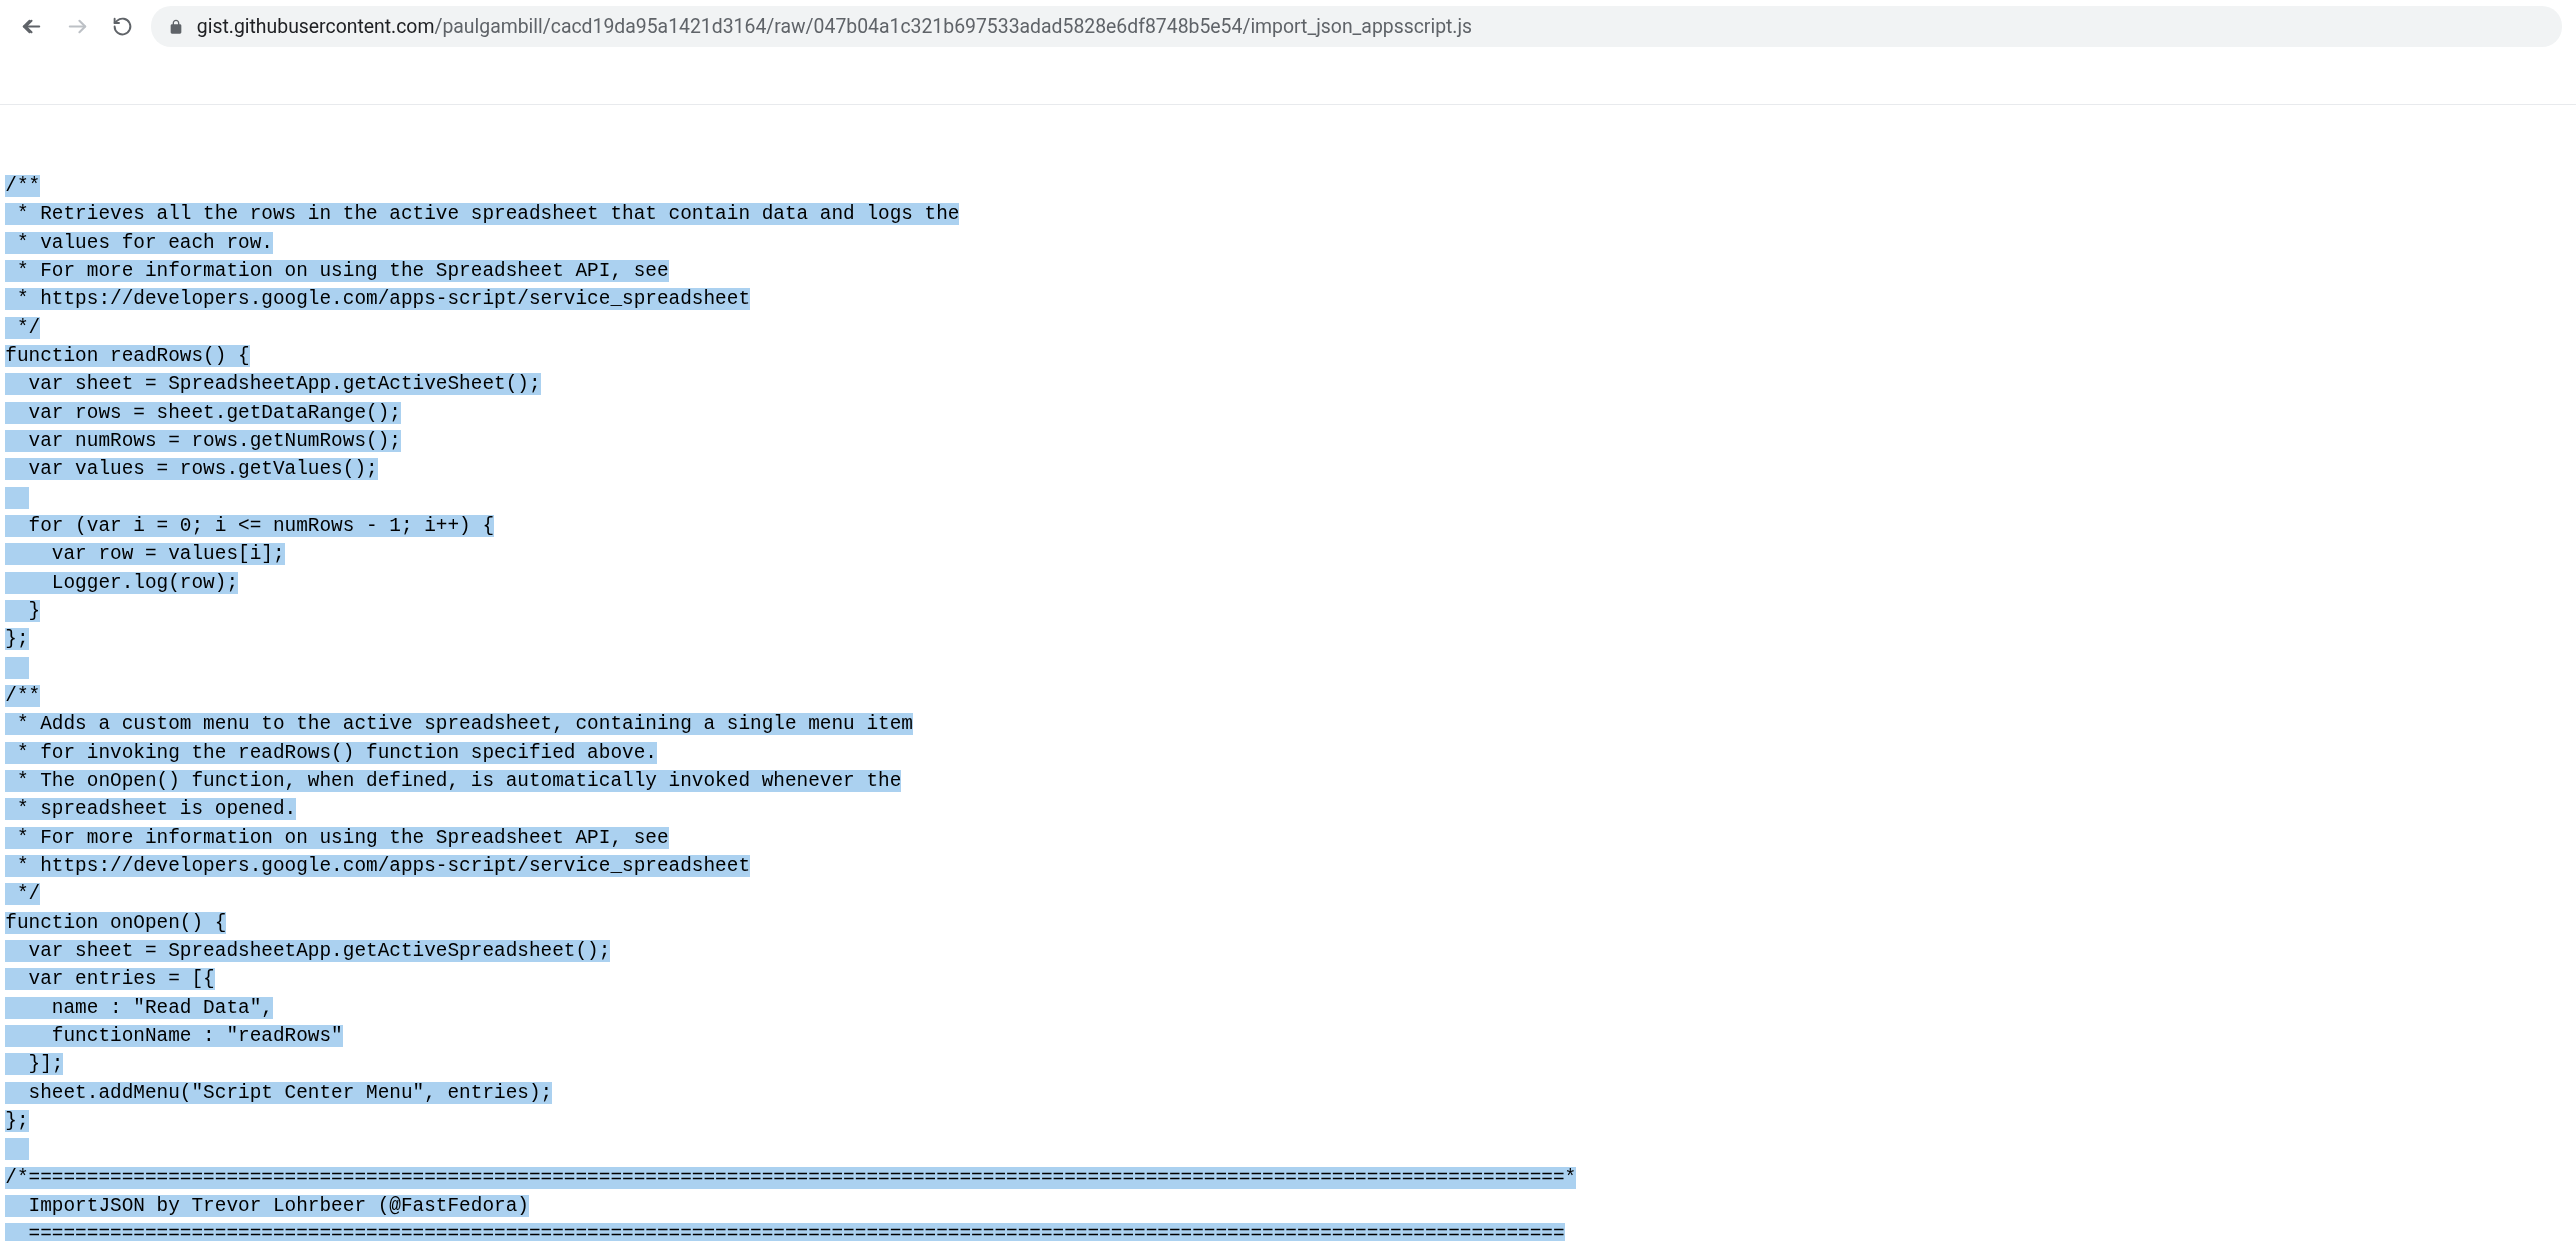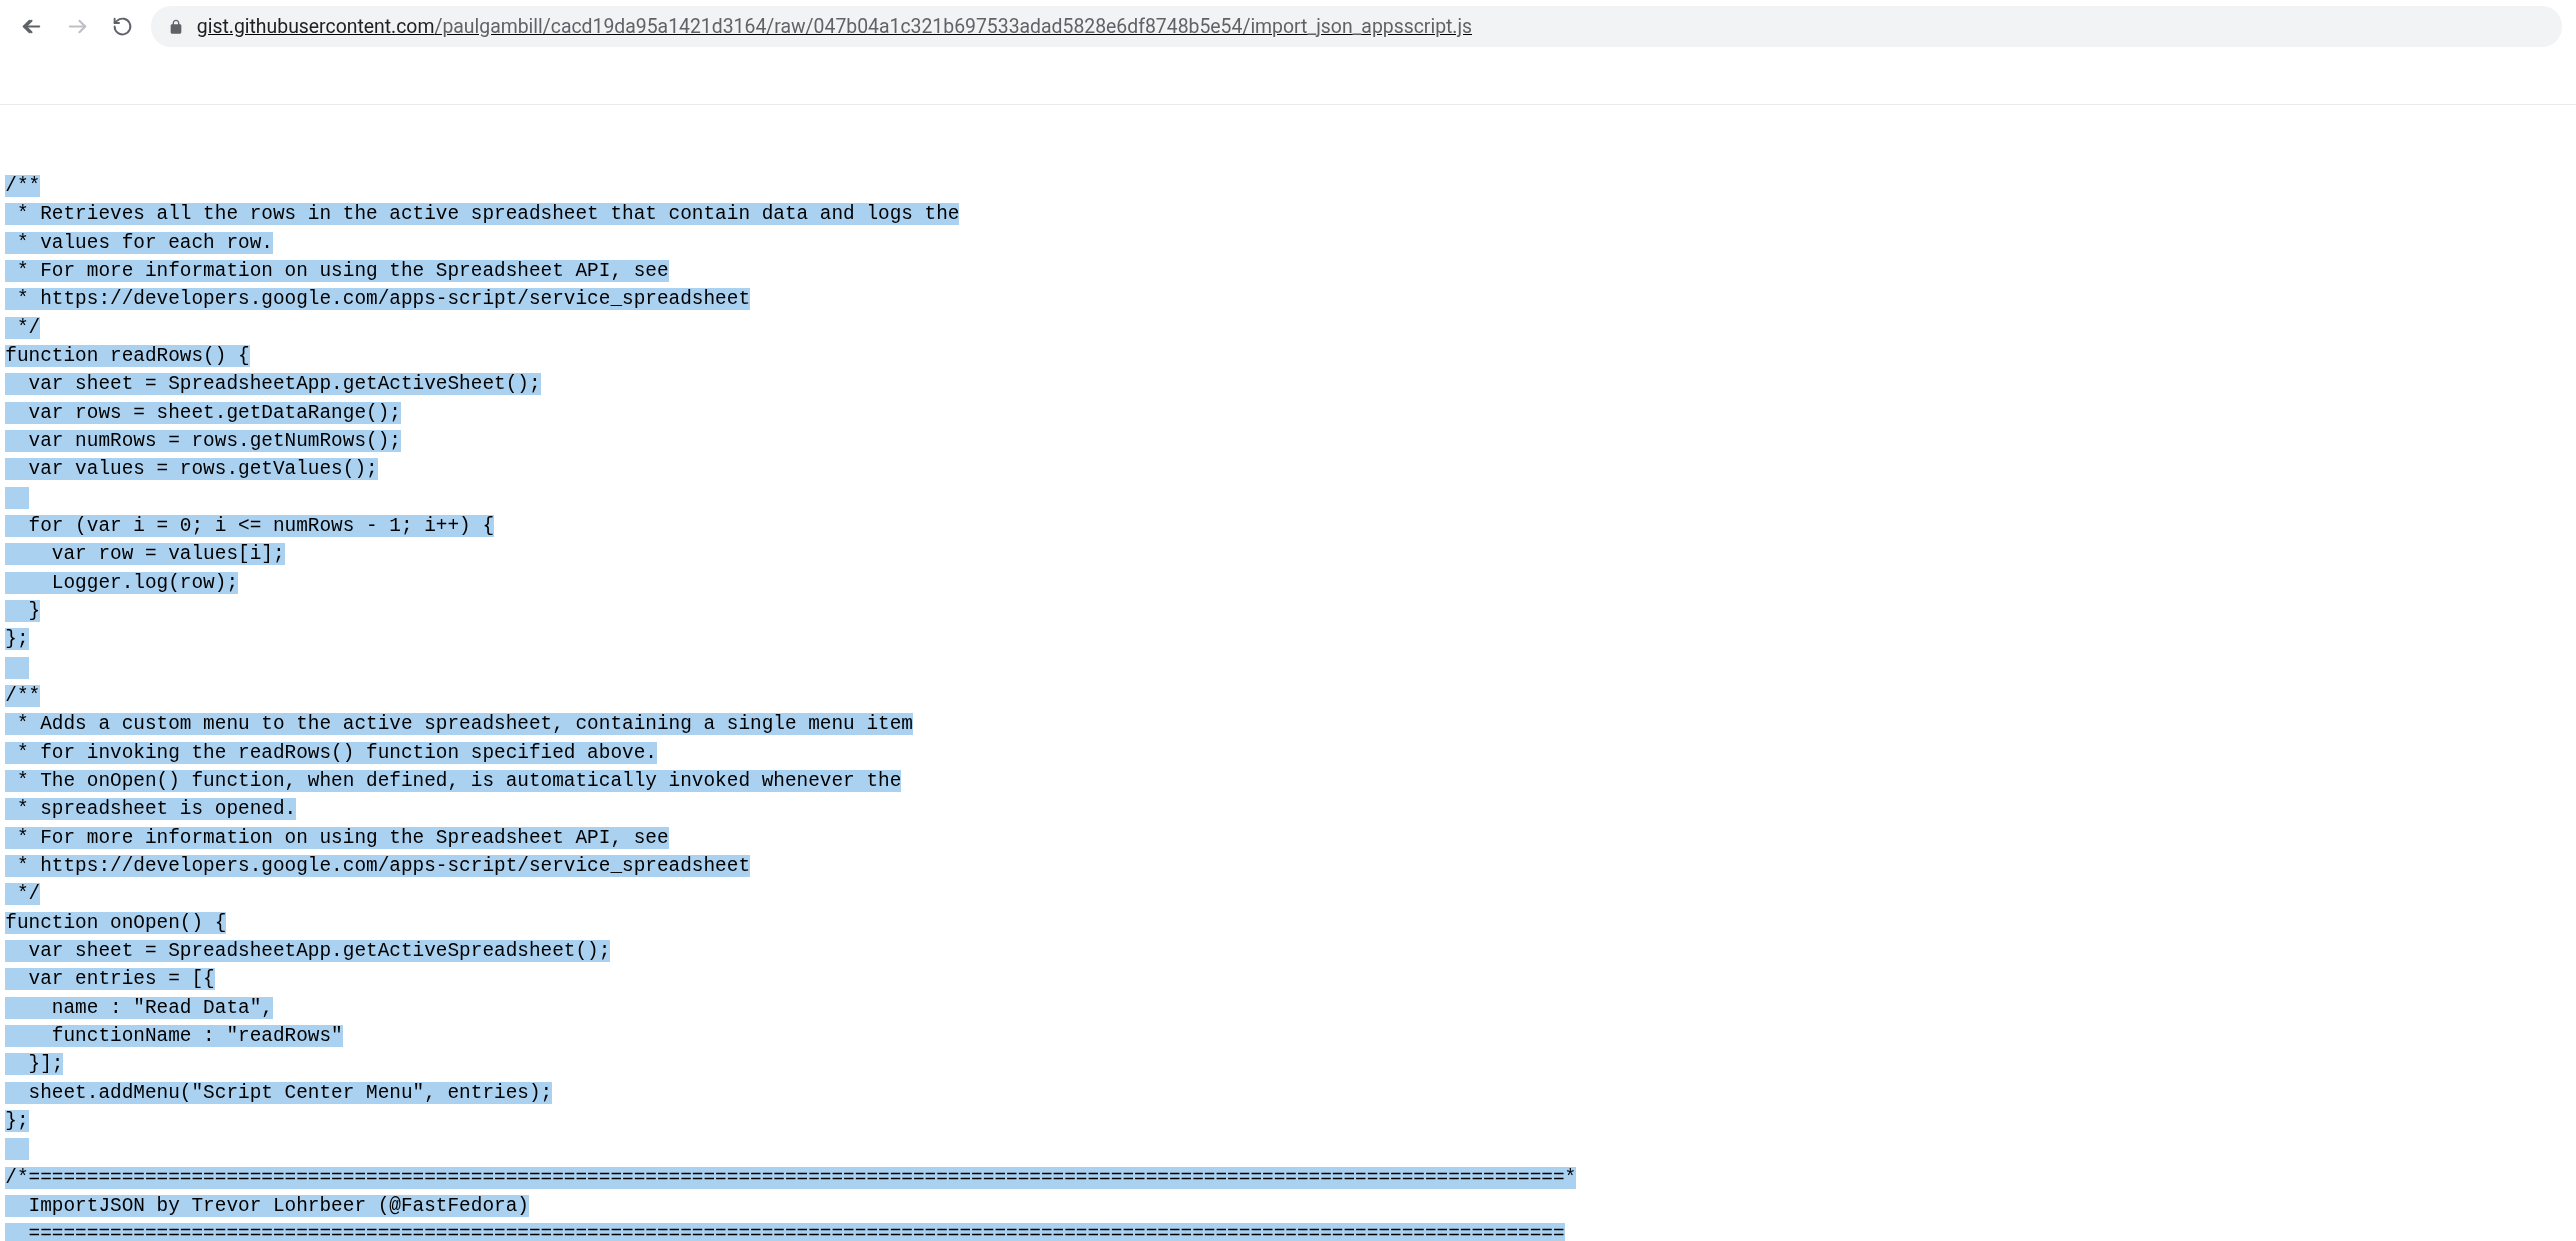--- a/index.html
+++ b/index.html
@@ -45,21 +45,20 @@
     .address-bar {
       flex: 1;
       height: 41px;
       background: #f1f3f4;
       border-radius: 20px;
       display: flex;
       align-items: center;
       padding: 0 17.7px;
       gap: 12.4px;
       font-size: 19.4px;
-      text-decoration: underline;
     }
     
     .lock-icon {
       color: #5f6368;
       display: flex;
       align-items: center;
     }
     
     .url-text {
       color: #5f6368;

